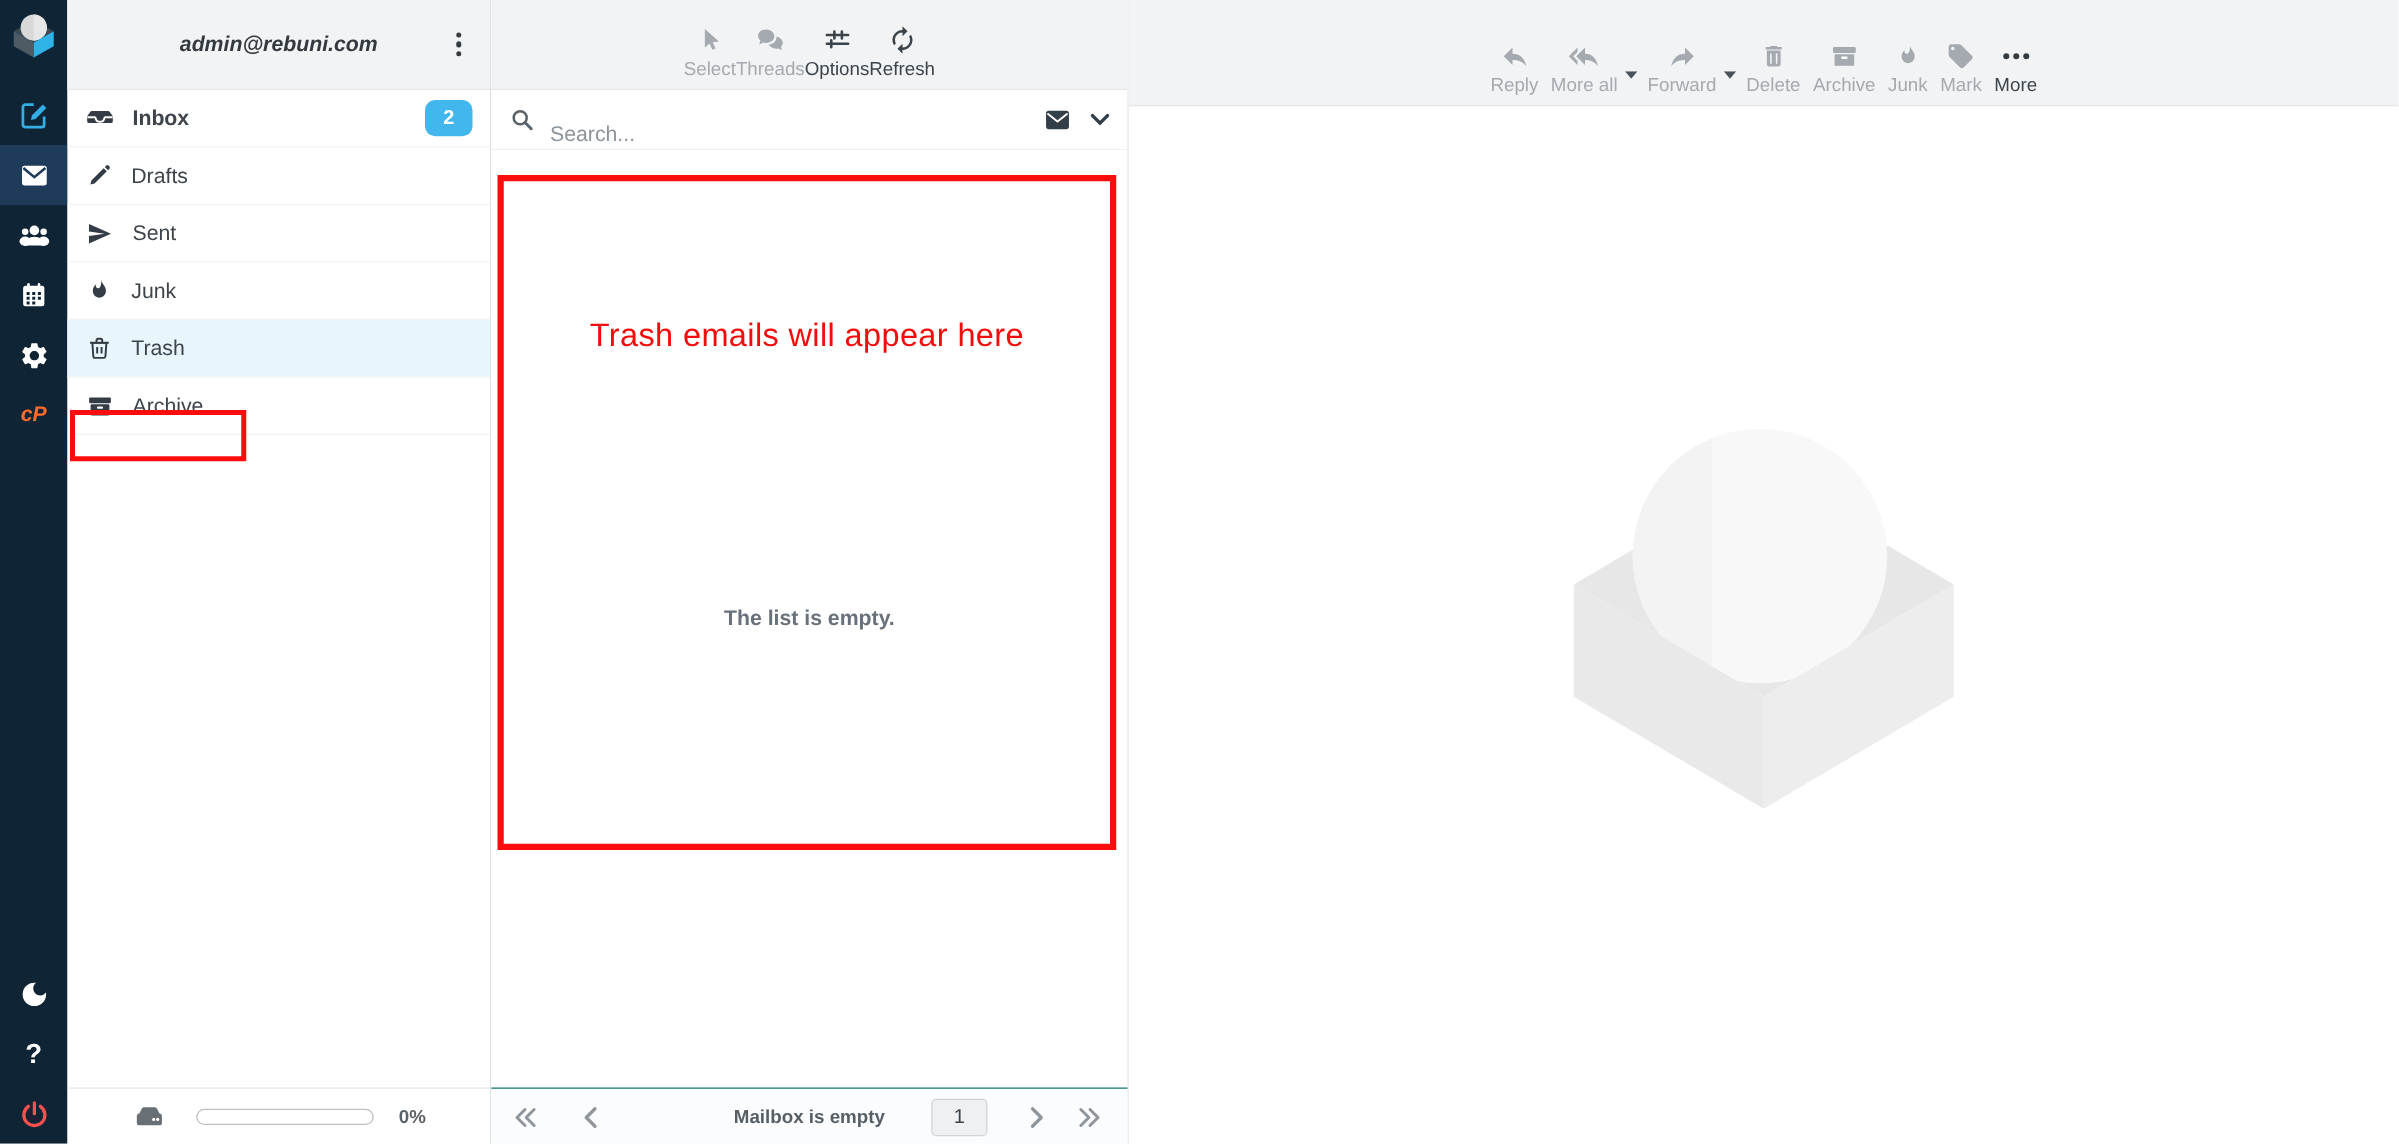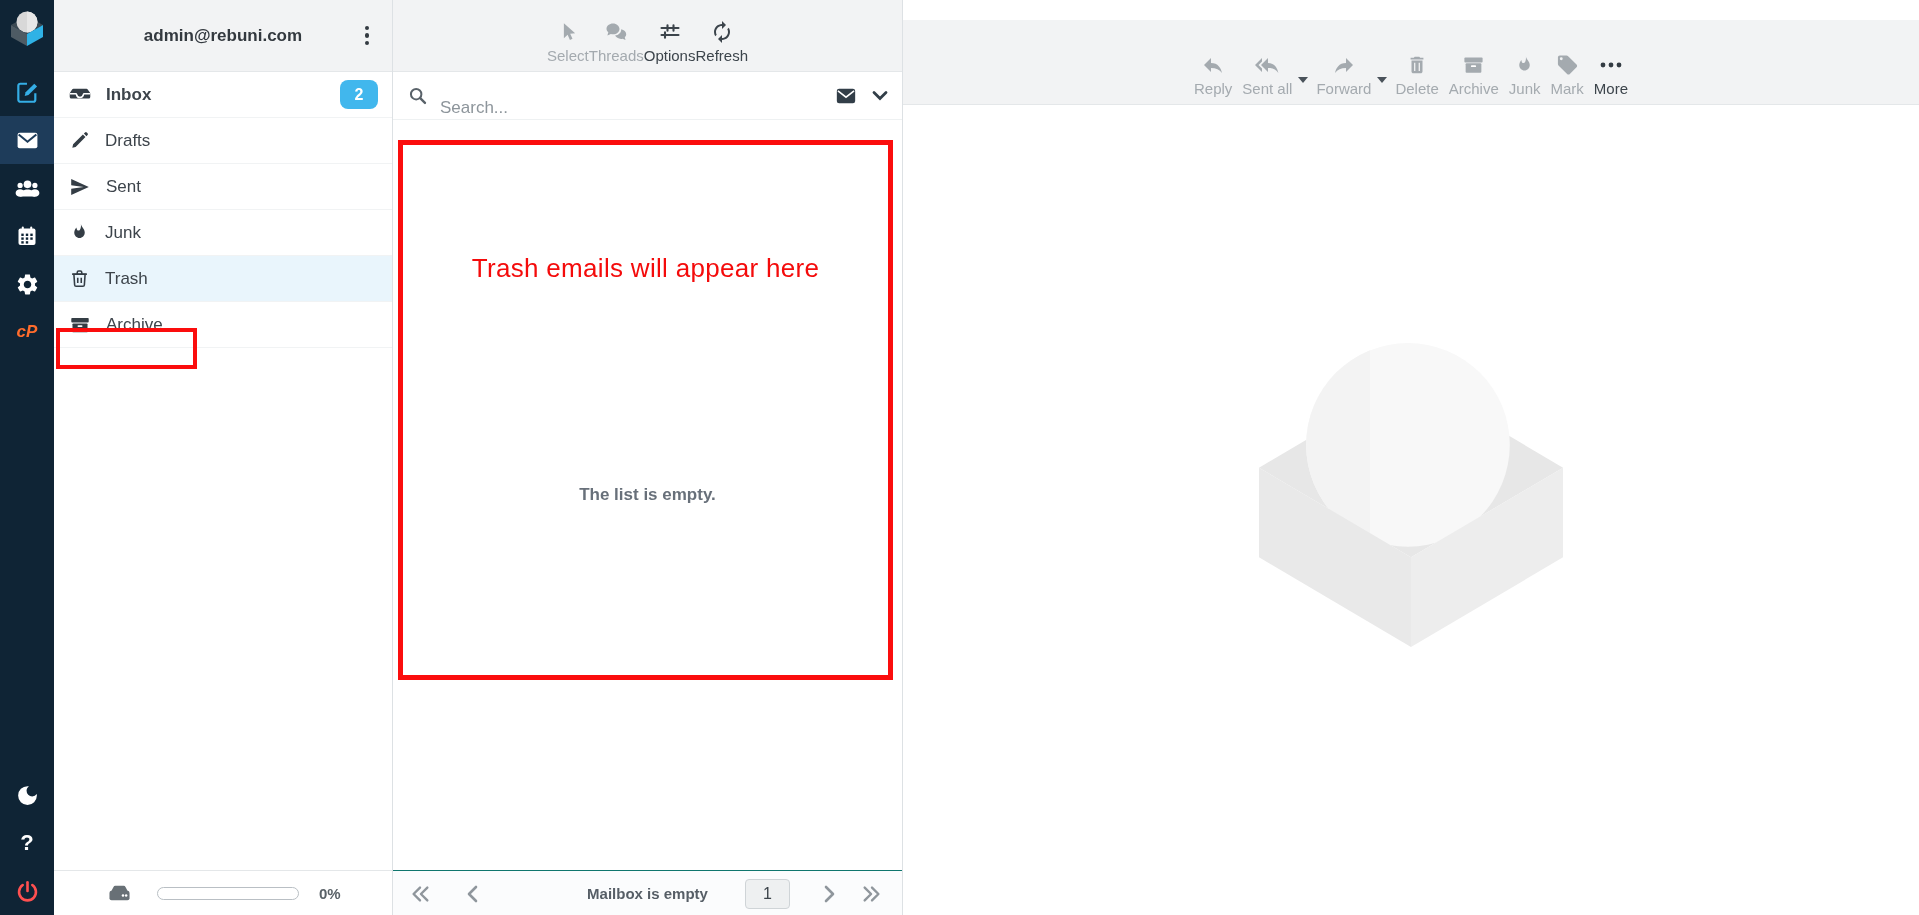--- a/index.html
+++ b/index.html
@@ -18,21 +18,21 @@
   .task-spacer { flex:1; }
   .cp-label { color:#ff6c2c; font-weight:bold; font-style:italic; font-size:17px; }
   .help-label { color:#fff; font-weight:bold; font-size:22px; }
 
   
   .folders { width:339px; border-right:1px solid #dde1e4; background:#fff;
              display:flex; flex-direction:column; position:relative; flex-shrink:0; }
   .account-header { height:72px; background:#f2f3f4; border-bottom:1px solid #e4e7e9;
                     display:flex; align-items:center; padding:0 12px; flex-shrink:0; }
   .account-title { flex:1; text-align:center; font-weight:bold; font-size:17px;
-                   color:#33393f; padding-left:26px; }
+                   color:#33393f; padding-left:26px;font-style:italic; }
   .kebab { width:26px; height:30px; display:flex; flex-direction:column; gap:3px;
            align-items:center; justify-content:center; cursor:pointer; }
   .kebab i { width:4.5px; height:4.5px; border-radius:50%; background:#343b41; }
   .folder-list { flex:1; position:relative; }
   .folder-item { height:46px; display:flex; align-items:center; gap:15px;
                  padding:0 14px 0 15px; border-bottom:1px solid #f1f3f4;
                  font-size:17px; color:#3d444b; cursor:pointer; }
   .folder-item svg { flex-shrink:0; }
   .folder-item.bold { font-weight:bold; }
   .folder-item.selected { background:#e9f5fc; }
@@ -81,21 +81,21 @@
              align-items:center; justify-content:center; cursor:pointer; }
   .pag-input { position:absolute; left:352px; top:8px; width:45px; height:30px;
                background:#eef0f1; border:1px solid #cfd4d7; border-radius:4px;
                text-align:center; font-size:16px; color:#3c444b; outline:none;
                font-family:"Liberation Sans", sans-serif; }
 
   
   .contentpane { flex:1; background:#fff; position:relative; }
   .mail-toolbar { height:85px; background:#f2f3f4; border-bottom:1px solid #e4e7e9;
                   display:flex; align-items:flex-end; justify-content:center;
-                  padding-bottom:7px; gap:10px;margin-top:20px; }
+                  padding-bottom:7px; gap:10px; }
   .watermark { position:absolute; left:355px; top:343px; }
 </style>
 </head>
 <body>
 
 <div class="app">
 
   <nav class="taskbar">
     <div class="logo-box">
       <svg width="40" height="42" viewBox="0 0 40 42">
@@ -339,21 +339,21 @@
         <svg width="26" height="24" viewBox="0 0 24 24" fill="#a4aaaf">
           <path d="M10 9V5l-7 7 7 7v-4.1c5 0 8.5 1.6 11 5.1-1-5-4-10-11-10z"></path>
         </svg>
         <span>Reply</span>
       </div>
       <div class="tool disabled has-caret">
         <svg width="28" height="24" viewBox="0 0 26 24" fill="#a4aaaf">
           <path d="M8 8.5V5l-7 7 7 7v-3.5l-3.5-3.5L8 8.5z"></path>
           <path d="M14 9V5l-7 7 7 7v-4.1c4.7 0 8 1.6 10.4 5.1-1-5-3.8-10-10.4-10z"></path>
         </svg>
-        <span>Sent all</span>
+        <span>More all</span>
         <svg class="caret" width="10" height="6" viewBox="0 0 10 6">
           <polygon points="0,0 10,0 5,6" fill="#4a525a"></polygon>
         </svg>
       </div>
       <div class="tool disabled has-caret">
         <svg width="26" height="24" viewBox="0 0 24 24" fill="#a4aaaf">
           <path d="M14 9V5l7 7-7 7v-4.1c-5 0-8.5 1.6-11 5.1 1-5 4-10 11-10z"></path>
         </svg>
         <span>Forward</span>
         <svg class="caret" width="10" height="6" viewBox="0 0 10 6">

